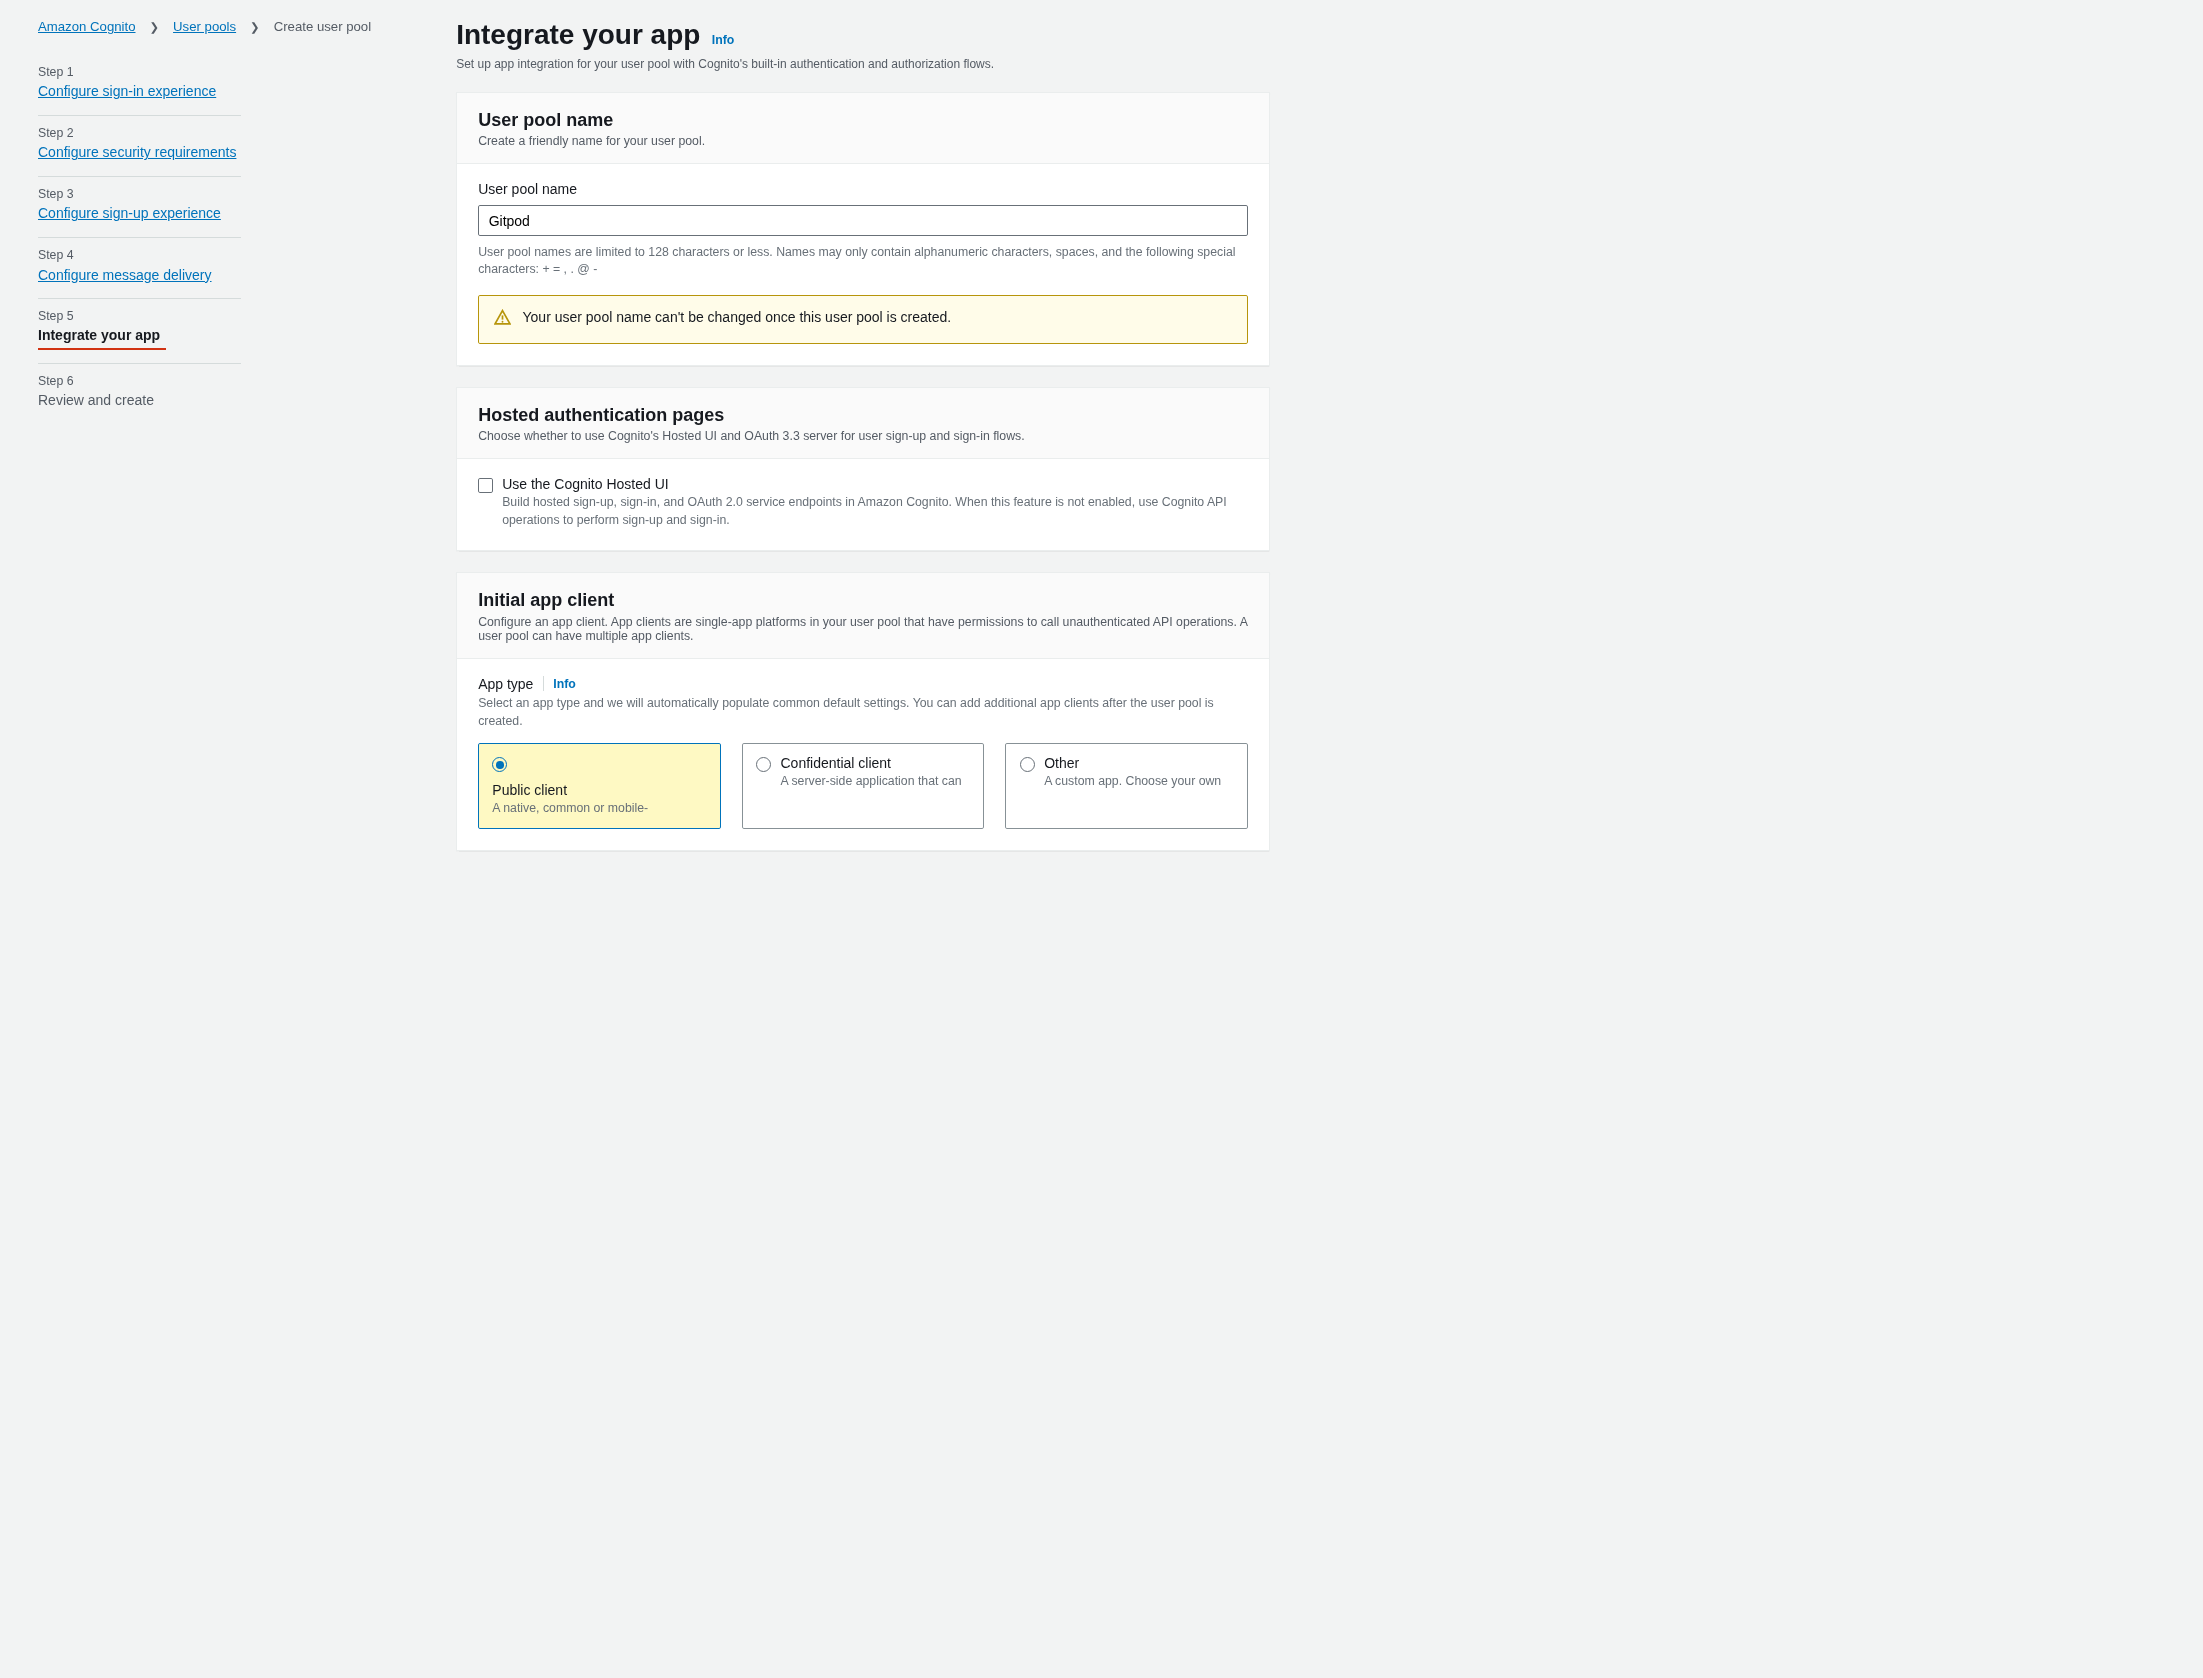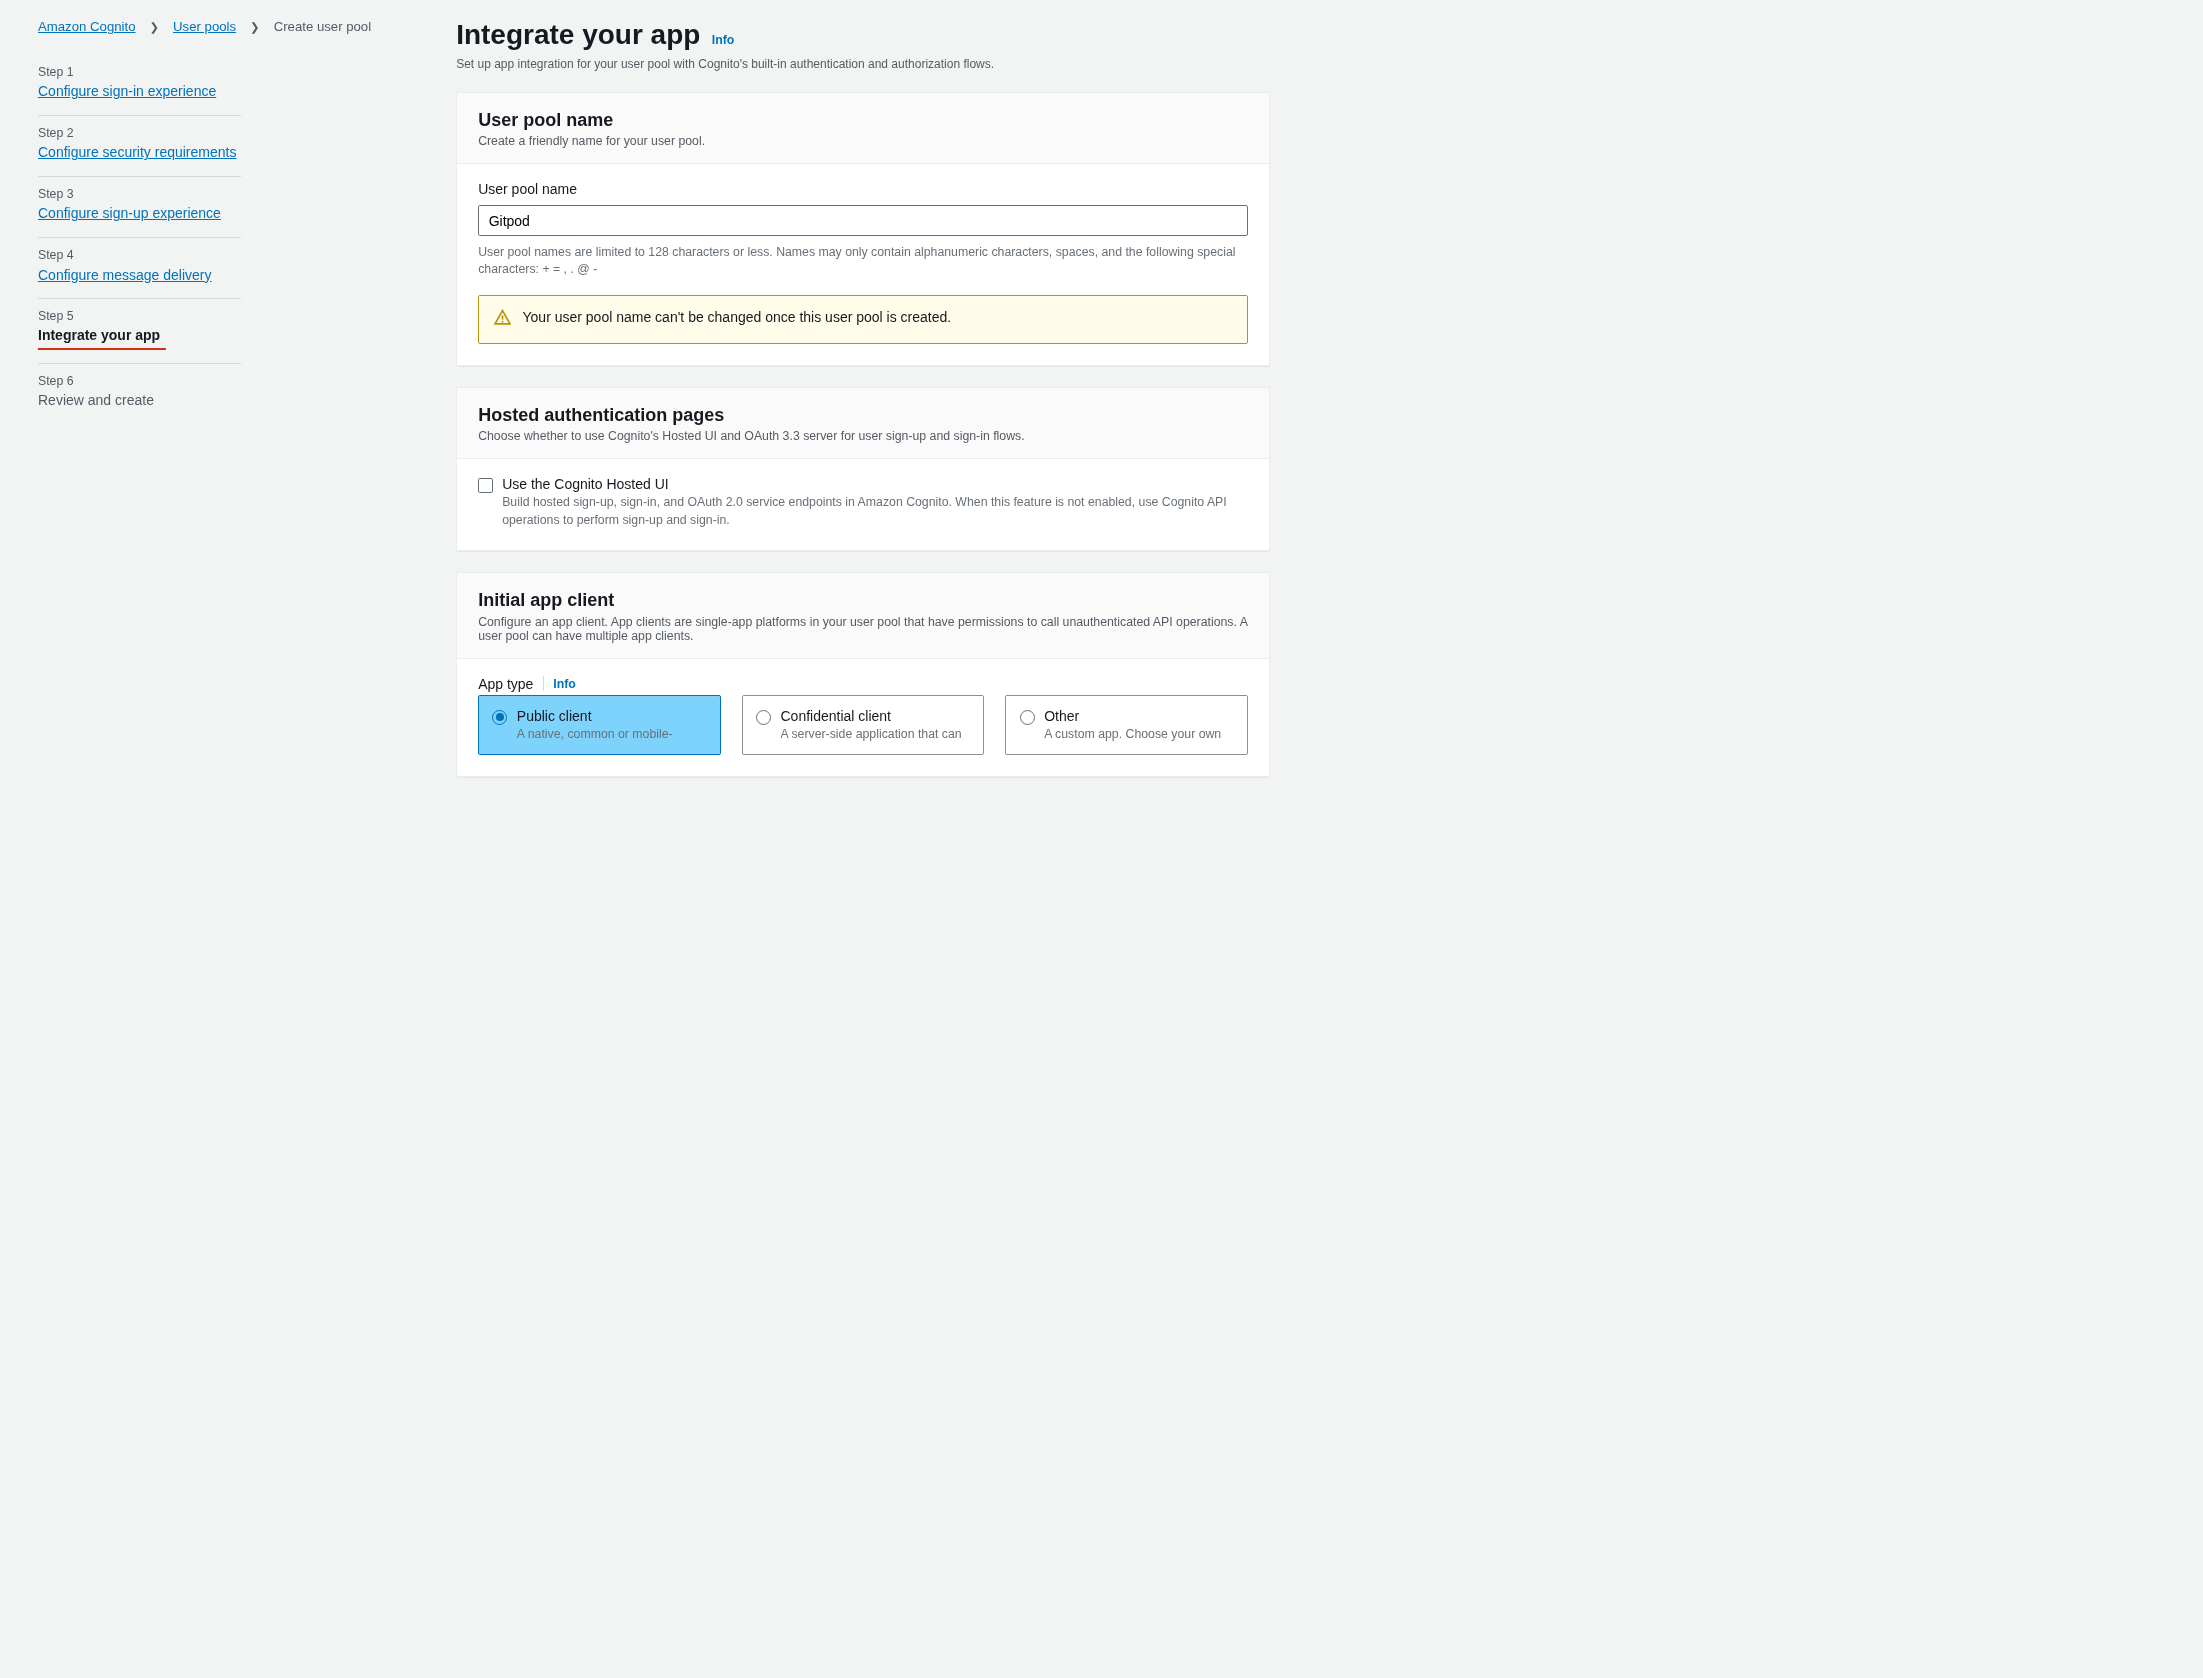--- a/index.html
+++ b/index.html
@@ -209,21 +209,22 @@
       border: 0.9px solid #879196;
       border-radius: 1.9px;
       padding: 11.4px 13.2px;
       display: flex;
       gap: 9.5px;
       cursor: pointer;
       background: #fff;
     }
     .tile.selected {
       border: 0.9px solid #0073bb;
-      background: #7dd3fc;
+      background: #fef9c3;
+      flex-direction: column;
     }
     .radio {
       width: 15px; height: 15px;
       border: 0.9px solid #687078;
       border-radius: 50%;
       flex-shrink: 0;
       margin-top: 1.9px;
       position: relative;
     }
     .tile.selected .radio {
@@ -338,20 +339,21 @@
       <div class="panel-header">
         <h2 class="panel-title">Initial app client</h2>
         <p class="panel-desc">Configure an app client. App clients are single-app platforms in your user pool that have permissions to call unauthenticated API operations. A user pool can have multiple app clients.</p>
       </div>
       <div class="panel-body">
         <div class="section-title-row">
           <span class="section-title">App type</span>
           <span class="divider-v"></span>
           <span class="info-link">Info</span>
         </div>
+        <p class="section-hint">Select an app type and we will automatically populate common default settings. You can add additional app clients after the user pool is created.</p>
         <div class="tiles">
           <div class="tile selected">
             <div class="radio"></div>
             <div>
               <div class="tile-title">Public client</div>
               <div class="tile-desc">A native, common or mobile-</div>
             </div>
           </div>
           <div class="tile">
             <div class="radio"></div>

